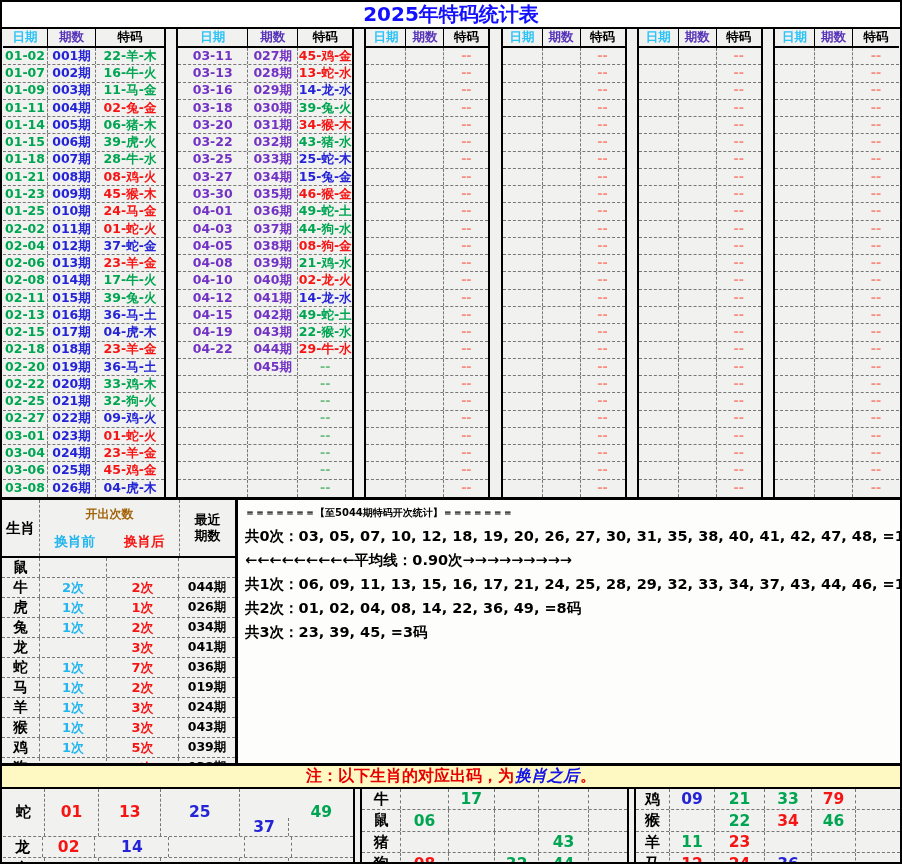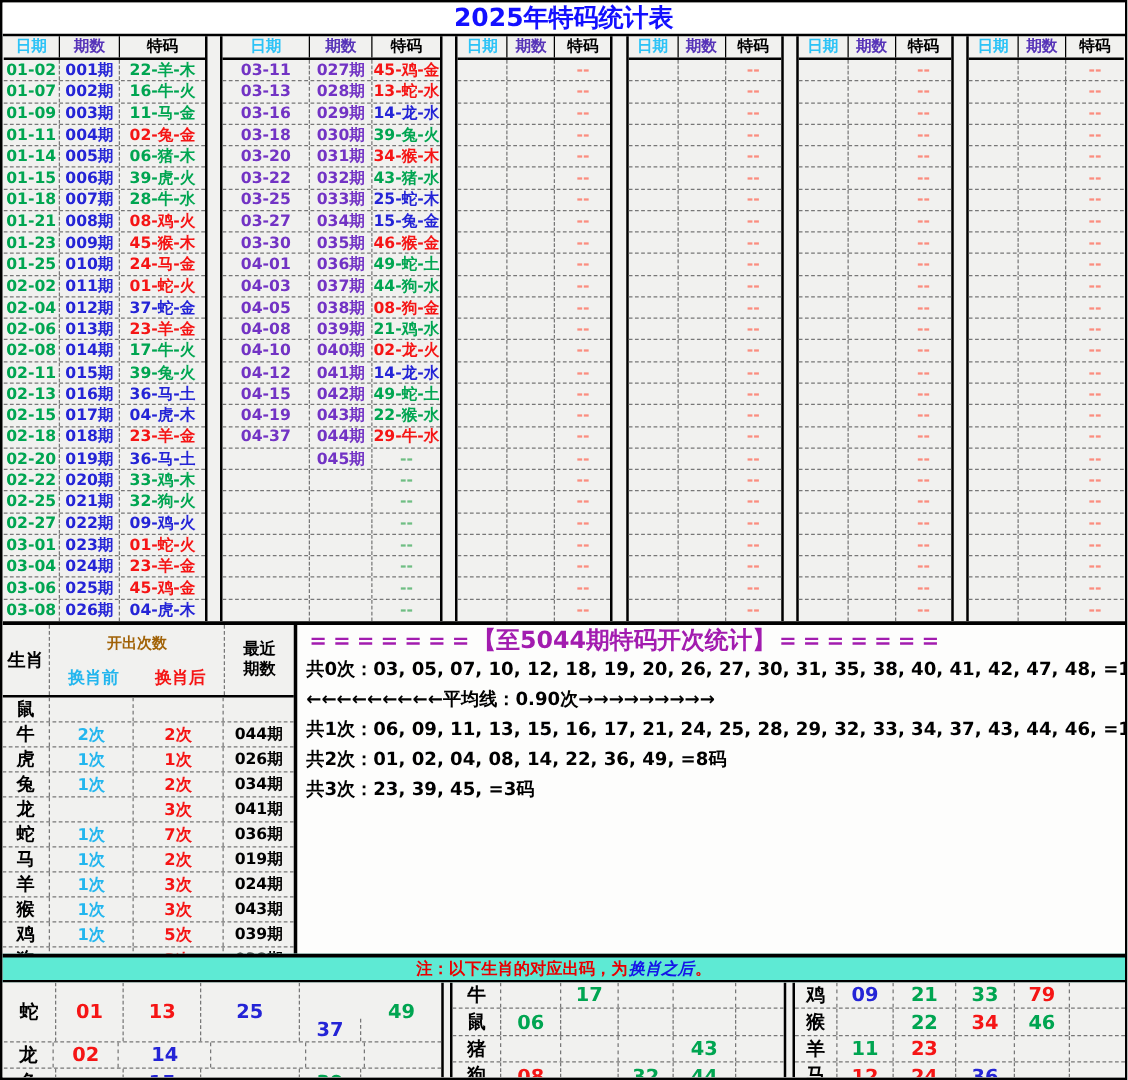--- a/index.html
+++ b/index.html
@@ -45,24 +45,24 @@
 .zh-recent{flex:1;font-size:13px;padding:12px 9px;text-align:center;line-height:1.25}
 #zodiacRows{flex:1;display:flex;flex-direction:column}
 .zrow{flex:1;display:flex;border-bottom:1px dashed #777}
 .zrow:last-child{border-bottom:none}
 .zcell{display:flex;align-items:center;justify-content:center;font-size:13px}
 .z-name{width:38px;border-right:1px dashed #777;font-size:14.5px;color:#000}
 .z-before{width:67px;border-right:1px dashed #777;color:#23b6ee}
 .z-after{width:72px;border-right:1px dashed #777;color:#f51515}
 .z-recent{flex:1;color:#000;font-size:12.5px}
 .stats{flex:1;background:#fdfdfc;padding:1px 4px 0 7px;display:flex;flex-direction:column;overflow:hidden}
-.stats-heading{font-size:19px;color:#a21caf;height:23px;line-height:23px;white-space:nowrap}
+.stats-heading{font-size:10px;color:#000000;height:23px;line-height:23px;white-space:nowrap}
 .stat-line{font-size:14.5px;color:#000;height:24px;line-height:24px;white-space:nowrap}
 
-.note-row{flex:0 0 22px;border-top:3px solid #000;border-bottom:2px solid #000;display:flex;align-items:center;justify-content:center;font-size:13px;background:#5eead4}
+.note-row{flex:0 0 22px;border-top:3px solid #000;border-bottom:2px solid #000;display:flex;align-items:center;justify-content:center;font-size:16px;background:#fef9c3}
 .note-red{color:#e80000}
 .note-blue{color:#1414e8;font-style:italic;margin:0 1px}
 
 .bottom{flex:1;display:flex;overflow:hidden;background:#f1f1ef;padding-left:1px}
 .btable{display:flex;flex-direction:column;border-left:2px solid #000;border-right:2px solid #000;margin-right:5px;overflow:hidden}
 .btable:first-child{border-left:none}
 .btable:last-child{margin-right:0;border-right:none}
 .btable:nth-child(1){width:352px}
 .btable:nth-child(2){width:269px}
 .btable:nth-child(3){width:266px}
@@ -300,21 +300,21 @@
           <div class="tcell col-date c-purple">04-15</div>
           <div class="tcell col-period c-purple">042期</div>
           <div class="tcell col-code c-green">49-蛇-土</div>
         </div>
         <div class="trow">
           <div class="tcell col-date c-purple">04-19</div>
           <div class="tcell col-period c-purple">043期</div>
           <div class="tcell col-code c-green">22-猴-水</div>
         </div>
         <div class="trow">
-          <div class="tcell col-date c-purple">04-37</div>
+          <div class="tcell col-date c-purple">04-22</div>
           <div class="tcell col-period c-purple">044期</div>
           <div class="tcell col-code c-red">29-牛-水</div>
         </div>
         <div class="trow">
           <div class="tcell col-date"></div>
           <div class="tcell col-period c-purple">045期</div>
           <div class="tcell col-code c-dash-green">--</div>
         </div>
         <div class="trow">
           <div class="tcell col-date"></div>

